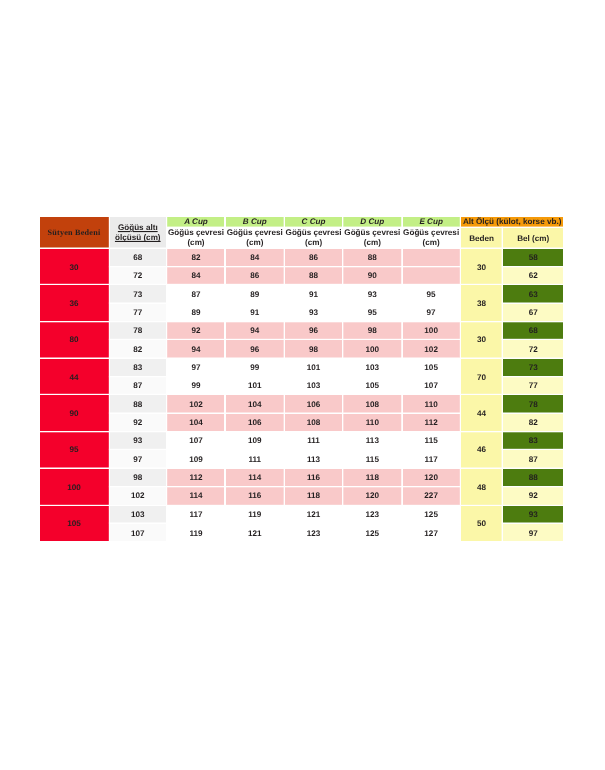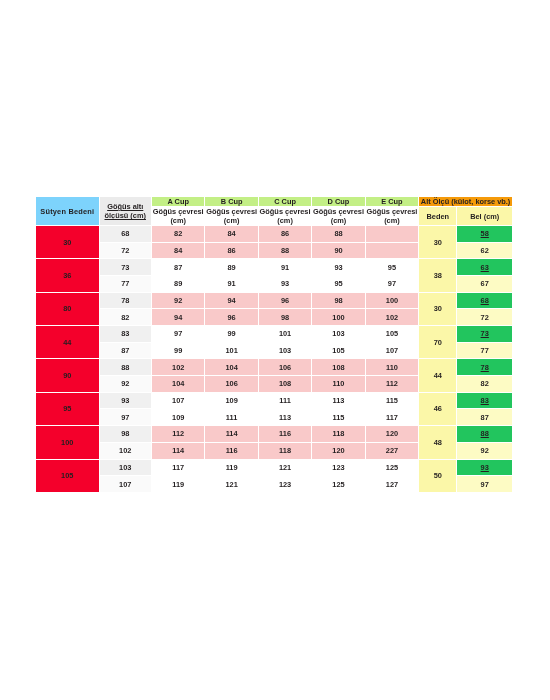--- a/index.html
+++ b/index.html
@@ -46,37 +46,39 @@
 
   
   .col-brasize   { width: 63px; }
   .col-underbust { width: 52px; }
   .col-cup       { width: 53px; }
   .col-beden     { width: 38px; }
   .col-bel       { width: 55px; }
 
   
   .hd-brasize {
-    background: #7dd3fc;
+    background: #c2410c;
     color: #f06a80;
     font-size: 7.6px;
     letter-spacing: .2px;
+    font-family: Liberation Serif, serif;
   }
   .hd-underbust {
     background: #ebebeb;
     color: #231f20;
     font-size: 7.6px;
     text-decoration: underline;
   }
   .hd-cup {
     background: #c3ef86;
     color: #231f20;
     font-size: 8.4px;
     text-align: left;
     padding-left: 8px;
+    font-style: italic;
   }
   .hd-alt {
     background: #f59a09;
     color: #ffffff;
     font-size: 8.2px;
     line-height: 1.3;
   }
   .sub-cup {
     background: #ffffff;
     color: #231f20;
@@ -106,21 +108,21 @@
   .c-underbust-b { background: #fafafa; }
 
   .c-cup-hi  { background: #f9c9c9; }
   .c-cup-lo  { background: #ffffff; }
 
   .c-beden {
     background: #fbf7a8;
     border-top: 1px solid #ffffff;
     border-bottom: 1px solid #ffffff;
   }
-  .c-bel-a { background: #22c55e; text-decoration: underline; }
+  .c-bel-a { background: #4d7c0f; }
   .c-bel-b { background: #fdfbc4; }
 </style>
 </head>
 <body>
 
 <div id="chart-wrap">
   <table class="size-table">
     <colgroup>
       <col class="col-brasize">
       <col class="col-underbust">

